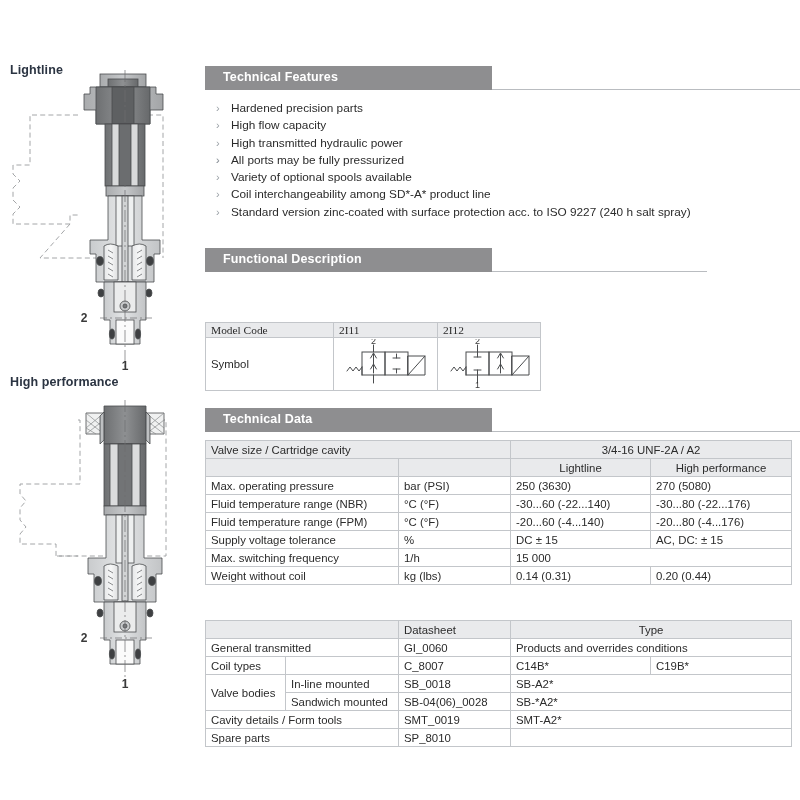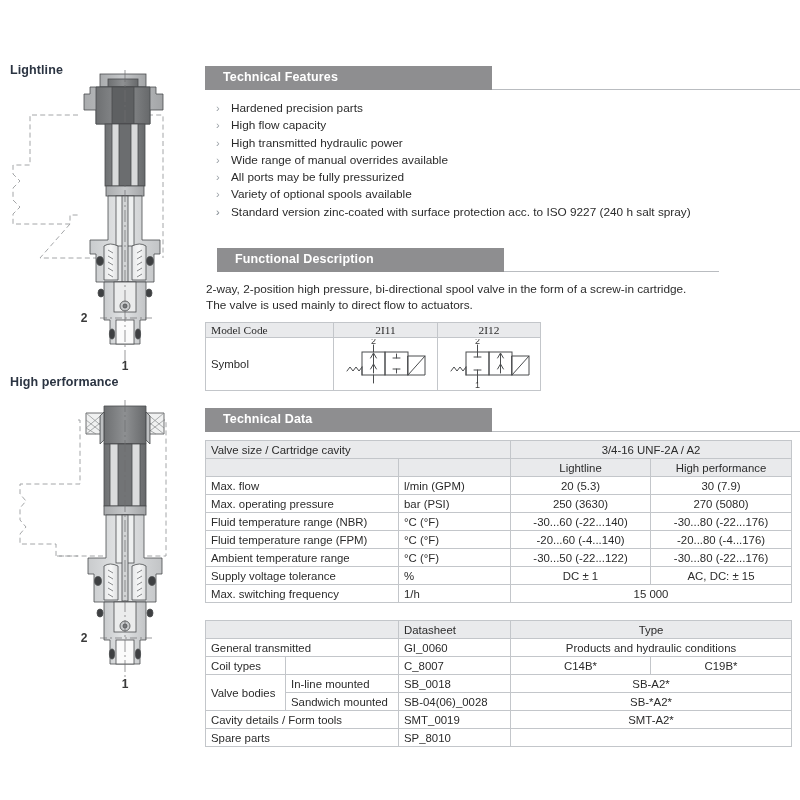--- a/index.html
+++ b/index.html
@@ -66,21 +66,21 @@
   table.dt td,table.dt th{
     border:1px solid #c3c6ca;
     padding:1px 5px;
     height:15px;
     font-weight:normal;
     vertical-align:middle;
     background:#ffffff;
   }
   .hdr{background:#e9eaec !important;text-align:center;}
   .lft{text-align:left;}
-  .ctr{text-align:center;}
+  .ctr{}
 
   
   #model-table{position:absolute;left:0;top:322px;width:335px;}
   #model-table td{height:auto;}
   .mc-head{background:#e9eaec !important;font-family:Liberation Serif, serif;}
   .sym-cell{height:52px;padding:0;text-align:center;vertical-align:middle;}
 
   
   #tech-table{position:absolute;left:0;top:440px;width:586px;}
   
@@ -234,37 +234,33 @@
   <div class="section-head" style="position:absolute;left:0;top:66px;width:595px;">
     <div class="bar"></div>
     <div class="bar-title">Technical Features</div>
     <div class="rule"></div>
   </div>
 
   <ul class="feature-list" style="position:absolute;left:9px;top:100px;width:580px;">
     <li><span class="chev">›</span><span>Hardened precision parts</span></li>
     <li><span class="chev">›</span><span>High flow capacity</span></li>
     <li><span class="chev">›</span><span>High transmitted hydraulic power</span></li>
-    <li><span class="chev">›</span><span>Wide range of manual overrides available</span></li>
+    <li><span class="chev">›</span></li>
     <li><span class="chev">›</span><span>All ports may be fully pressurized</span></li>
     <li><span class="chev">›</span><span>Variety of optional spools available</span></li>
-    <li><span class="chev">›</span></li>
+    <li><span class="chev">›</span><span>Coil interchangeability among SD*-A* product line</span></li>
     <li><span class="chev">›</span><span>Standard version zinc-coated with surface protection acc. to ISO 9227 (240 h salt spray)</span></li>
   </ul>
 
-  <div class="section-head" style="position:absolute;left:12px;top:248px;width:502px;">
+  <div class="section-head" style="position:absolute;left:0;top:248px;width:502px;">
     <div class="bar"></div>
     <div class="bar-title">Functional Description</div>
     <div class="rule"></div>
   </div>
 
-  <div class="body-text" style="position:absolute;left:1px;top:282px;width:580px;">
-    <div>2-way, 2-position high pressure, bi-directional spool valve in the form of a screw-in cartridge.</div>
-    <div>The valve is used mainly to direct flow to actuators.</div>
-  </div>
 
   <table class="dt" id="model-table">
     <colgroup>
         <col style="width:128px">
         <col style="width:104px">
         <col style="width:103px">
       </colgroup>
     <tbody>
       <tr>
         <td class="lft mc-head">Model Code</td>
@@ -346,59 +342,53 @@
         <td class="ctr hdr" colspan="2">3/4-16 UNF-2A / A2</td>
       </tr>
       <tr>
         <td class="hdr"></td>
         <td class="hdr"></td>
         <td class="ctr hdr">Lightline</td>
         <td class="ctr hdr">High performance</td>
       </tr>
 
       <tr>
-        <td class="lft">Max. flow</td>
-        <td class="lft">l/min (GPM)</td>
-        <td class="ctr">20 (5.3)</td>
-        <td class="ctr">30 (7.9)</td>
-      </tr>
-      <tr>
         <td class="lft">Max. operating pressure</td>
         <td class="lft">bar (PSI)</td>
         <td class="ctr">250 (3630)</td>
         <td class="ctr">270 (5080)</td>
       </tr>
       <tr>
         <td class="lft">Fluid temperature range (NBR)</td>
         <td class="lft">°C (°F)</td>
         <td class="ctr">-30...60 (-22...140)</td>
         <td class="ctr">-30...80 (-22...176)</td>
       </tr>
       <tr>
         <td class="lft">Fluid temperature range (FPM)</td>
         <td class="lft">°C (°F)</td>
         <td class="ctr">-20...60 (-4...140)</td>
         <td class="ctr">-20...80 (-4...176)</td>
       </tr>
       <tr>
-        <td class="lft">Ambient temperature range</td>
-        <td class="lft">°C (°F)</td>
-        <td class="ctr">-30...50 (-22...122)</td>
-        <td class="ctr">-30...80 (-22...176)</td>
-      </tr>
-      <tr>
         <td class="lft">Supply voltage tolerance</td>
         <td class="lft">%</td>
-        <td class="ctr">DC ± 1</td>
+        <td class="ctr">DC ± 15</td>
         <td class="ctr">AC, DC: ± 15</td>
       </tr>
       <tr>
         <td class="lft">Max. switching frequency</td>
         <td class="lft">1/h</td>
         <td class="ctr" colspan="2">15 000</td>
+      </tr>
+      <tr>
+        <td class="lft">Weight without coil</td>
+        <td class="lft">kg (lbs)</td>
+        <td class="ctr">0.14 (0.31)</td>
+        <td class="ctr">0.20 (0.44)</td>
       </tr>
     </tbody>
   </table>
 
   <table class="dt" id="ds-table">
     <colgroup>
         <col style="width:80px">
         <col style="width:113px">
         <col style="width:112px">
         <col style="width:140px">
@@ -407,21 +397,21 @@
     <tbody>
       <tr>
         <td class="hdr" colspan="2"></td>
         <td class="lft hdr">Datasheet</td>
         <td class="ctr hdr" colspan="2">Type</td>
       </tr>
 
       <tr>
         <td class="lft" colspan="2">General transmitted</td>
         <td class="lft">GI_0060</td>
-        <td class="ctr" colspan="2">Products and hydraulic conditions</td>
+        <td class="ctr" colspan="2">Products and overrides conditions</td>
       </tr>
 
       <tr>
         <td class="lft">Coil types</td>
         <td class="lft"></td>
         <td class="lft">C_8007</td>
         <td class="ctr">C14B*</td>
         <td class="ctr">C19B*</td>
       </tr>
 

